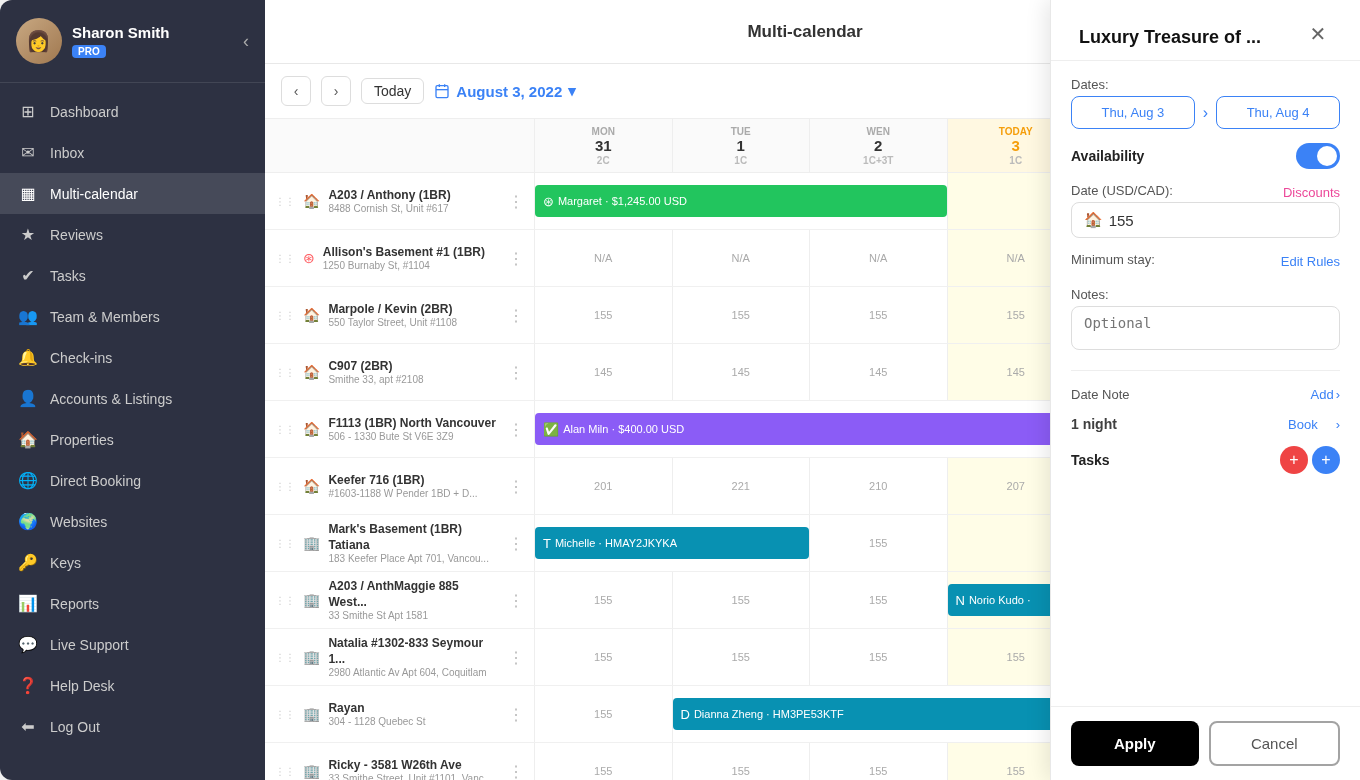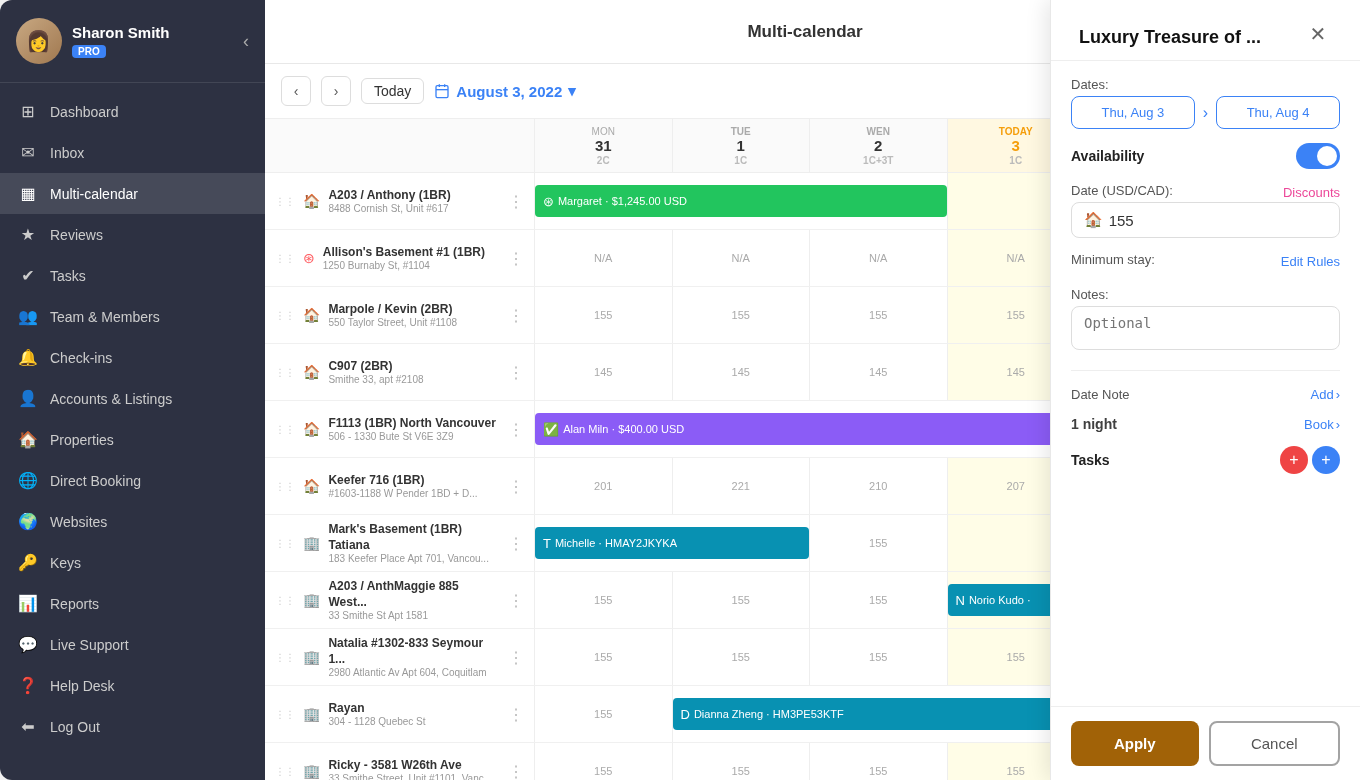--- a/index.html
+++ b/index.html
@@ -224,35 +224,35 @@
       font-size: 14px;
       color: #bbb;
       width: 100%;
       resize: none;
       height: 44px;
     }
     .date-note-row { display: flex; align-items: center; justify-content: space-between; }
     .add-link { color: #3b82f6; font-size: 13px; cursor: pointer; display: flex; align-items: center; gap: 2px; }
     .night-book-row { display: flex; align-items: center; justify-content: space-between; }
     .night-label { font-size: 14px; font-weight: 600; color: #404040; }
-    .book-link { color: #3b82f6; font-size: 13px; cursor: pointer; display: flex; align-items: center; gap: 2px; }
+    .book-link { color: #3b82f6; font-size: 13px; cursor: pointer; display: flex; align-items: center; gap: 18px; }
     .tasks-row { display: flex; align-items: center; justify-content: space-between; }
     .tasks-label { font-size: 14px; font-weight: 600; color: #222; }
     .tasks-add { display: flex; gap: 4px; }
     .add-circle { width: 28px; height: 28px; border-radius: 50%; background: #ef4444; color: #fff; display: flex; align-items: center; justify-content: center; font-size: 16px; cursor: pointer; }
     .add-circle.blue { background: #3b82f6; }
     .panel-footer {
       padding: 14px 20px;
       display: flex;
       gap: 10px;
       border-top: 1px solid #eee;
     }
     .apply-btn {
       flex: 1;
-      background: #a16207;
+      background: #000000;
       color: #fff;
       border: none;
       border-radius: 8px;
       padding: 12px;
       font-size: 15px;
       font-weight: 600;
       cursor: pointer;
     }
     .cancel-btn {
       flex: 1;
@@ -410,21 +410,21 @@
           <circle cx="11" cy="11" r="8"></circle>
           <line x1="21" y1="21" x2="16.65" y2="16.65"></line>
         </svg>
       <input type="text" placeholder="Property's name or address" style="">
     </div>
   </div>
 
   <div class="cal-grid">
     <div class="cal-header-row" id="cal-header">
         <div class="cal-header-cell" style="text-align: left; padding: 6px 10px; font-size: 12px; color: rgb(85, 85, 85); border-right: 1px solid rgb(238, 238, 238);"></div>
-        <div class="cal-header-cell"><span style="font-size:10px;color:#aaa;font-weight:400;">MON</span><span class="day-num" style="color:#333;font-size:15px;font-weight:700;">31</span><span class="date-count" style="font-size:10px;color:#bbb;">2C</span></div>
+        <div class="cal-header-cell"><span style="font-size:10px;color:#aaa;font-weight:700;">MON</span><span class="day-num" style="color:#333;font-size:15px;font-weight:700;">31</span><span class="date-count" style="font-size:10px;color:#bbb;">2C</span></div>
         <div class="cal-header-cell"><span style="font-size:10px;color:#aaa;font-weight:600;">TUE</span><span class="day-num" style="color:#333;font-size:15px;font-weight:700;">1</span><span class="date-count" style="font-size:10px;color:#bbb;">1C</span></div>
         <div class="cal-header-cell"><span style="font-size:10px;color:#aaa;font-weight:600;">WEN</span><span class="day-num" style="color:#333;font-size:15px;font-weight:700;">2</span><span class="date-count" style="font-size:10px;color:#bbb;">1C+3T</span></div>
         <div class="cal-header-cell today-col"><span style="font-size:10px;color:#f59e0b;font-weight:600;">TODAY</span><span class="day-num" style="color:#f59e0b;font-size:15px;font-weight:700;">3</span><span class="date-count" style="font-size:10px;color:#bbb;">1C</span></div>
         <div class="cal-header-cell"><span style="font-size:10px;color:#aaa;font-weight:600;">THU</span><span class="day-num" style="color:#333;font-size:15px;font-weight:700;">4</span><span class="date-count" style="font-size:10px;color:#bbb;">1C</span></div>
         <div class="cal-header-cell"><span style="font-size:10px;color:#aaa;font-weight:600;">FRI</span><span class="day-num" style="color:#333;font-size:15px;font-weight:700;">5</span><span class="date-count" style="font-size:10px;color:#bbb;"></span></div>
       </div>
     <div class="cal-body" id="cal-body">
         <div class="cal-row">
           <div class="property-cell">
     <span style="color:#ccc;font-size:10px;cursor:grab;">⋮⋮</span>

